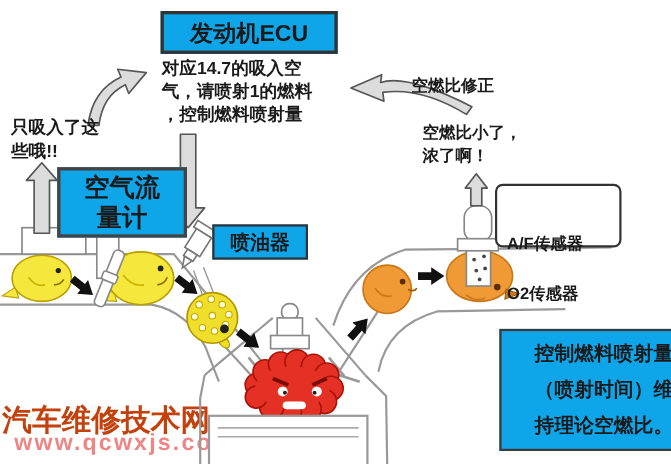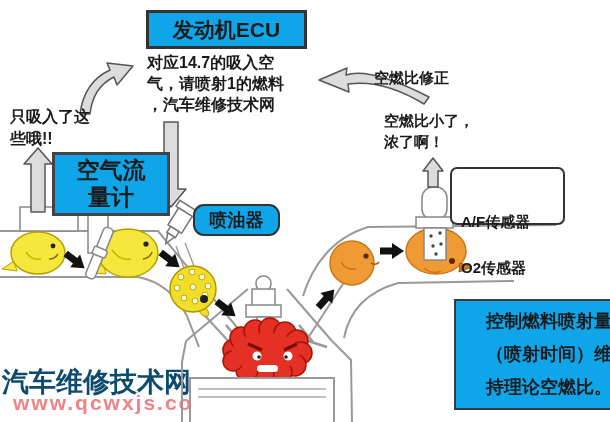--- a/index.html
+++ b/index.html
@@ -5,27 +5,27 @@
   html,body{margin:0;padding:0;background:#fff;}
   #stage{position:relative;width:610px;height:422px;background:#fff;overflow:hidden;
          font-family:"Liberation Sans","DejaVu Sans",sans-serif;}
   .t{position:absolute;font-weight:bold;color:#1a1a1a;white-space:pre-line;}
   .boxed{border:2px solid #333;background:#0ea5e9;display:flex;align-items:center;
          justify-content:center;text-align:center;box-sizing:border-box;}
   #ecu-box{left:146px;top:10px;width:161px;height:39px;font-size:21px;border-width:3px;}
   #ecu-instruction{left:147px;top:52px;width:196px;font-size:16px;line-height:21px;}
   #left-speech{left:10px;top:106px;width:116px;font-size:16px;line-height:22px;}
   #airflow-box{left:52px;top:152px;width:118px;height:64px;font-size:23px;line-height:27px;border-width:3px;border-color:#444;}
-  #injector-box{left:193px;top:204px;width:87px;height:32px;font-size:18px;border-radius:11px;}
+  #injector-box{left:193px;top:204px;width:87px;height:32px;font-size:18px;}
   #correction-label{left:374px;top:46px;width:130px;font-size:15px;margin-top:23px;}
   #right-speech{left:384px;top:110px;width:140px;font-size:15px;line-height:21px;text-align:left;}
   #sensor-box{left:450px;top:167px;width:115px;height:58px;border:2px solid #333;border-radius:7px;
               background:#fff;box-sizing:border-box;padding:18px 0 0 9px;font-size:15px;line-height:23px;}
   #note-box{left:409px;top:299px;width:190px;height:111px;font-size:18px;line-height:33px;border-color:#3a3a3a;margin-left:45px;}
-  #watermark-name{left:2px;top:364px;font-size:27px;color:#0c4a6e;}
+  #watermark-name{left:2px;top:364px;font-size:27px;color:#c2410c;}
   #watermark-url{left:13px;top:391px;font-size:21px;color:#F08484;letter-spacing:2px;}
   svg{position:absolute;left:0;top:0;}
 </style>
 </head>
 <body>
 
 <div id="stage">
 
   <div class="t" id="watermark-name">汽车维修技术网</div>
   <div class="t" id="watermark-url">www.qcwxjs.com</div>
@@ -193,21 +193,21 @@
       <path transform="translate(178,266) rotate(38)" d="M-22,-3.5 H-10 V-8 L2,0 L-10,8 V3.5 H-22 Z"></path>
       <path transform="translate(234,315) rotate(38)" d="M-22,-3.5 H-10 V-8 L2,0 L-10,8 V3.5 H-22 Z"></path>
       <path transform="translate(333,291) rotate(-48)" d="M-22,-3.5 H-10 V-8 L2,0 L-10,8 V3.5 H-22 Z"></path>
       <path transform="translate(402,251)" d="M-22,-3.5 H-10 V-8 L2,0 L-10,8 V3.5 H-22 Z"></path>
     </g>
   </svg>
 
   <div class="t boxed" id="ecu-box">发动机ECU</div>
   <div class="t" id="ecu-instruction">对应14.7的吸入空
 气，请喷射1的燃料
-，汽车维修技术网</div>
+，控制燃料喷射量</div>
   <div class="t" id="left-speech">只吸入了这
 些哦!!</div>
   <div class="t boxed" id="airflow-box">空气流
 量计</div>
   <div class="t boxed" id="injector-box">喷油器</div>
   <div class="t" id="correction-label">空燃比修正</div>
   <div class="t" id="right-speech">空燃比小了，
 浓了啊！</div>
   <div class="t" id="sensor-box">
     <div>A/F传感器</div>

